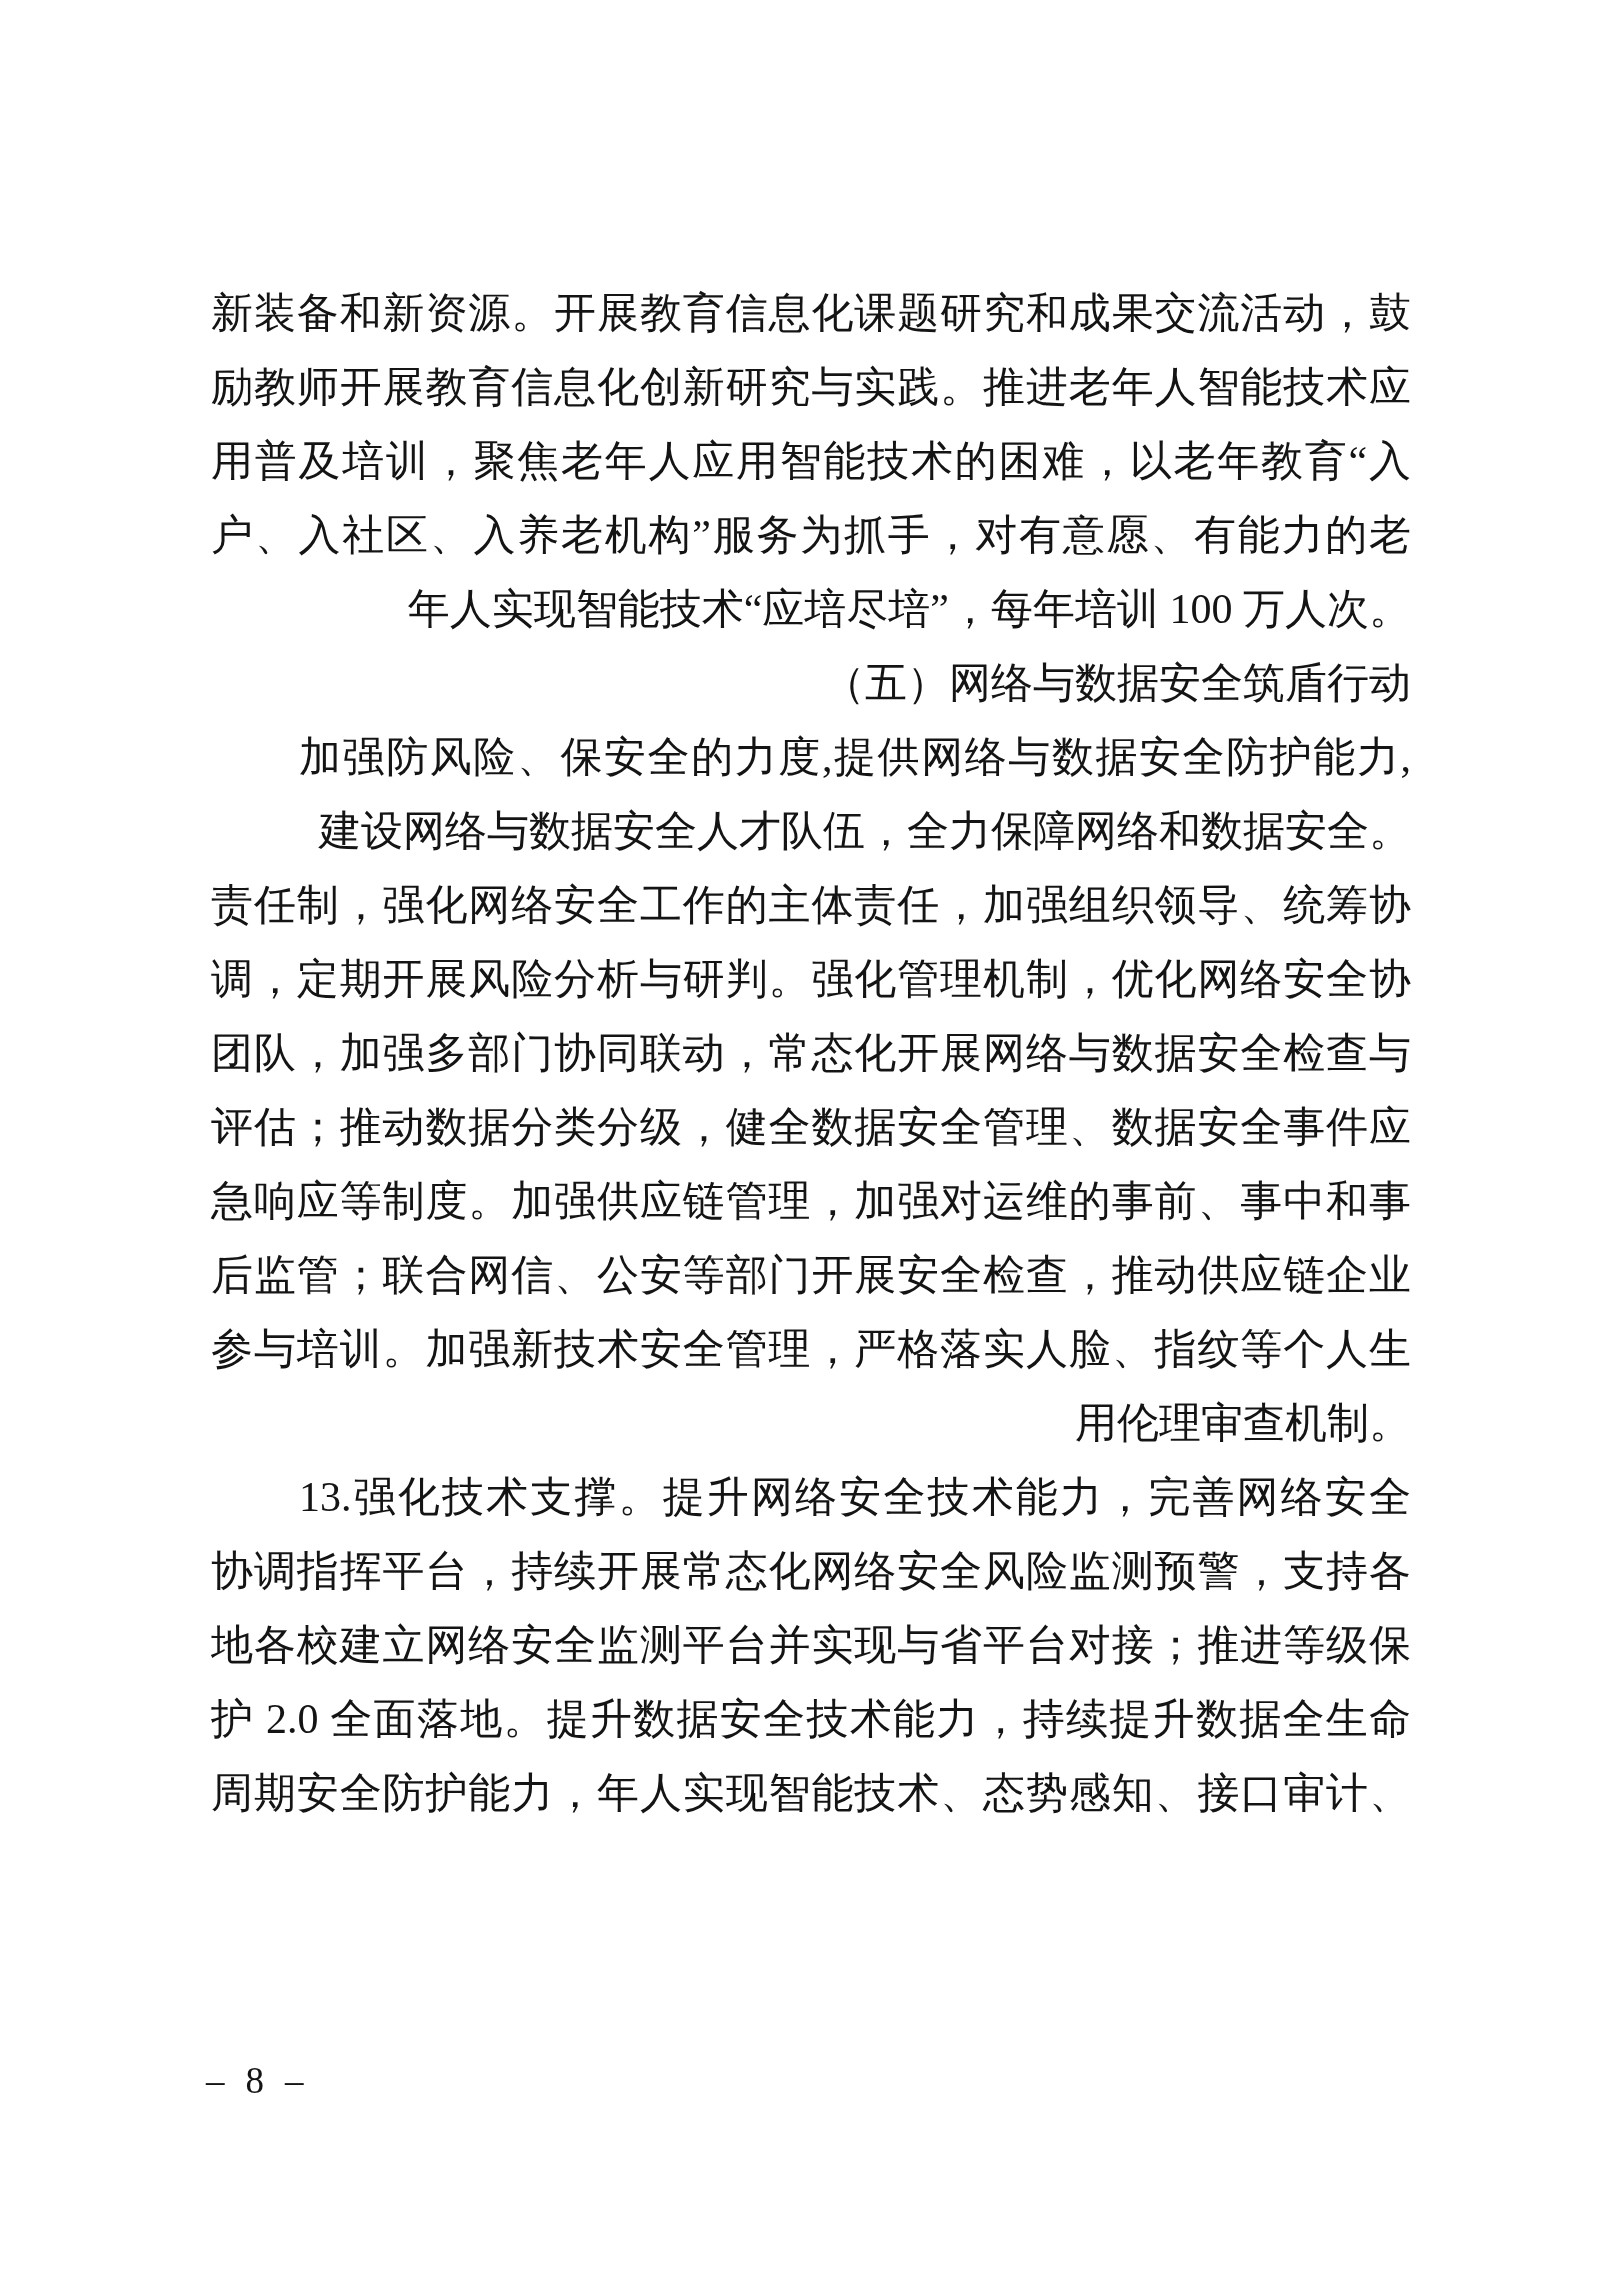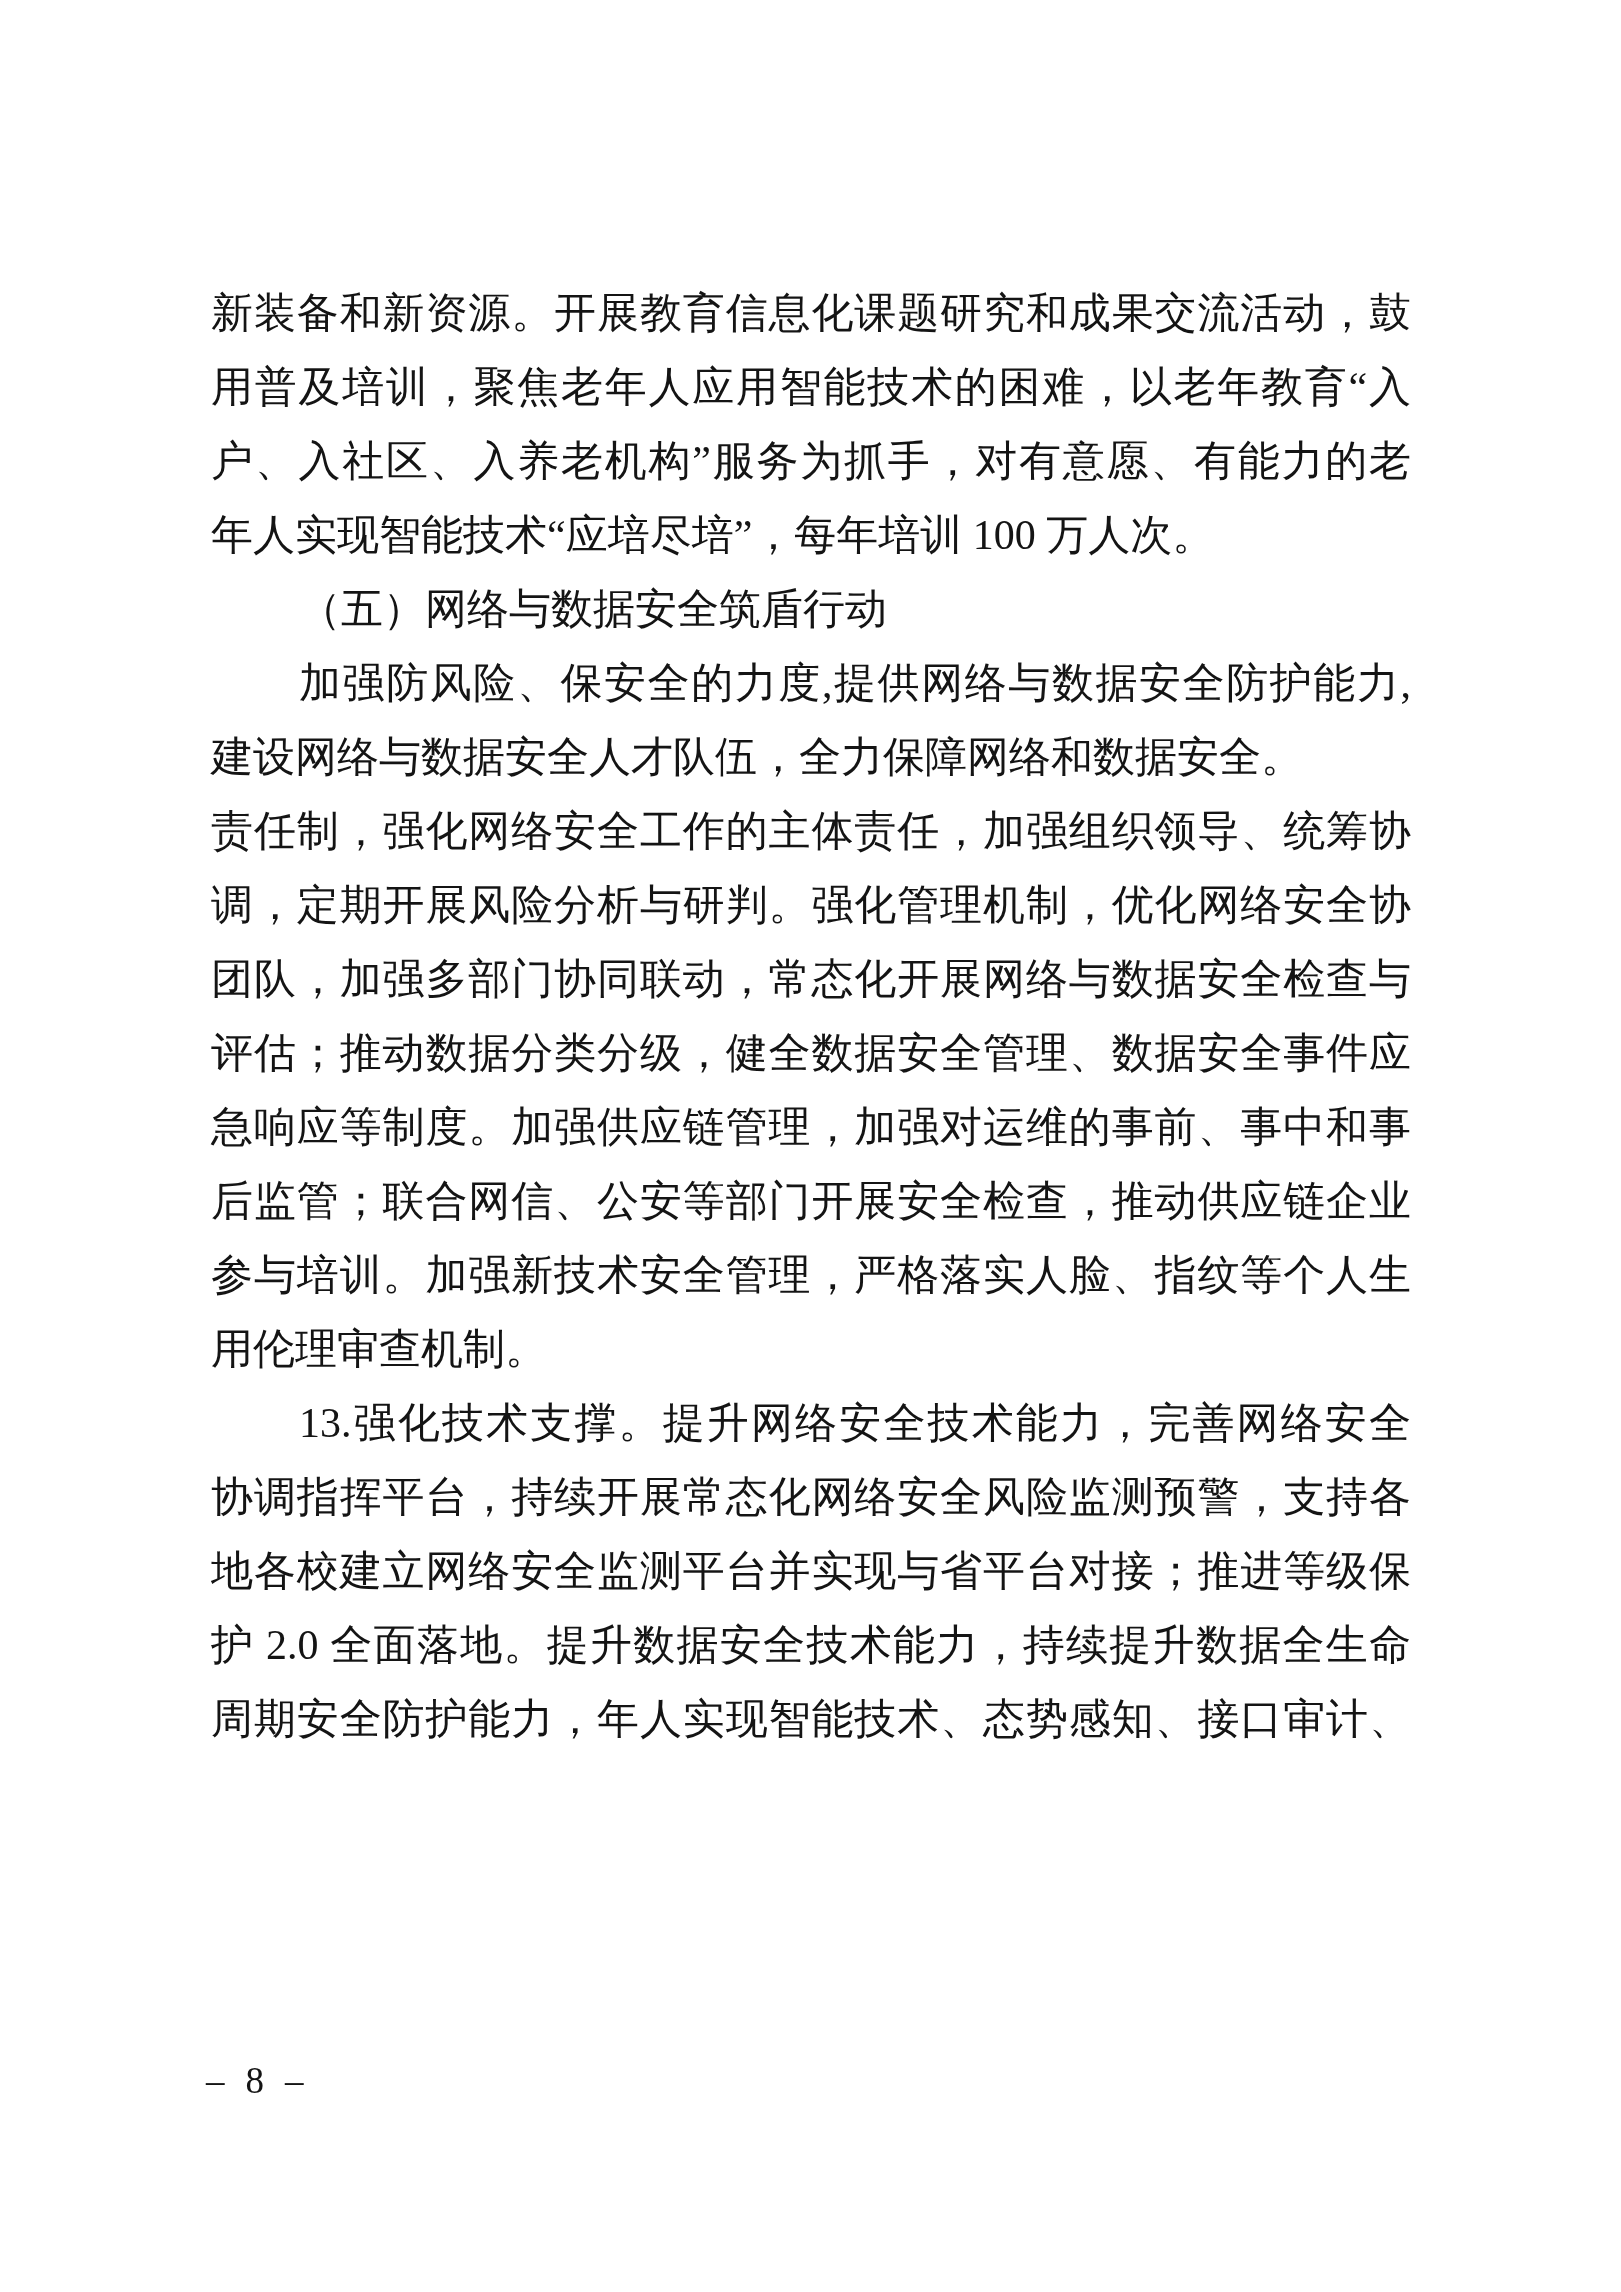--- a/index.html
+++ b/index.html
@@ -20,21 +20,21 @@
     position: absolute;
     left: 211px;
     top: 276px;
     width: 1200px;
   }
   .line {
     height: 74px;
     line-height: 74px;
     font-size: 42px;
     letter-spacing: 0px;
-    text-align: left;
+    text-align: right;
   }
   .line.j {
     text-align: justify;
     text-align-last: justify;
     text-justify: inter-character;
   }
   .line.indent {
     text-indent: 88px;
   }
   .line.heading {
@@ -51,20 +51,21 @@
   }
 </style>
 </head>
 <body>
 
 <div class="page">
 
   <div class="textblock">
 
   <div class="line j">新装备和新资源。开展教育信息化课题研究和成果交流活动，鼓</div>
+      <div class="line j">励教师开展教育信息化创新研究与实践。推进老年人智能技术应</div>
       <div class="line j">用普及培训，聚焦老年人应用智能技术的困难，以老年教育“入</div>
       <div class="line j">户、入社区、入养老机构”服务为抓手，对有意愿、有能力的老</div>
       <div class="line">年人实现智能技术“应培尽培”，每年培训 100 万人次。</div>
       <div class="line heading indent">（五）网络与数据安全筑盾行动</div>
       <div class="line j indent">加强防风险、保安全的力度,提供网络与数据安全防护能力,</div>
       <div class="line">建设网络与数据安全人才队伍，全力保障网络和数据安全。</div>
       <div class="line j">责任制，强化网络安全工作的主体责任，加强组织领导、统筹协</div>
       <div class="line j">调，定期开展风险分析与研判。强化管理机制，优化网络安全协</div>
       <div class="line j">团队，加强多部门协同联动，常态化开展网络与数据安全检查与</div>
       <div class="line j">评估；推动数据分类分级，健全数据安全管理、数据安全事件应</div>

